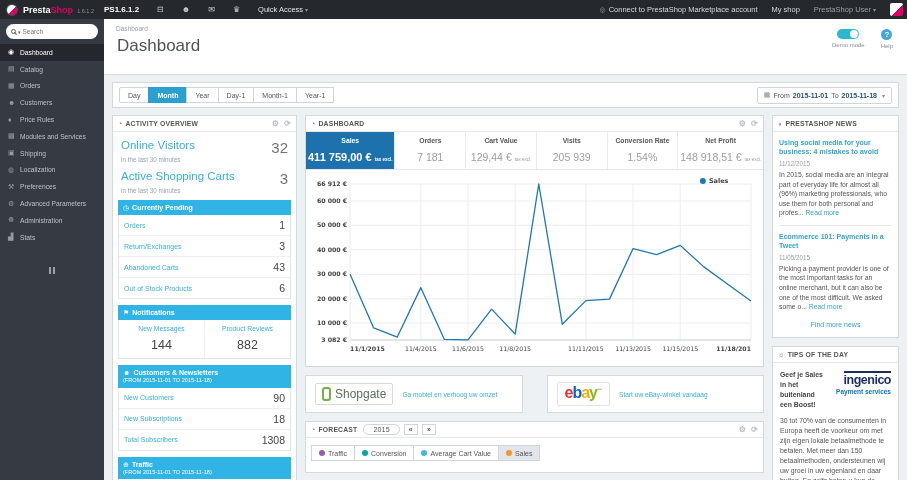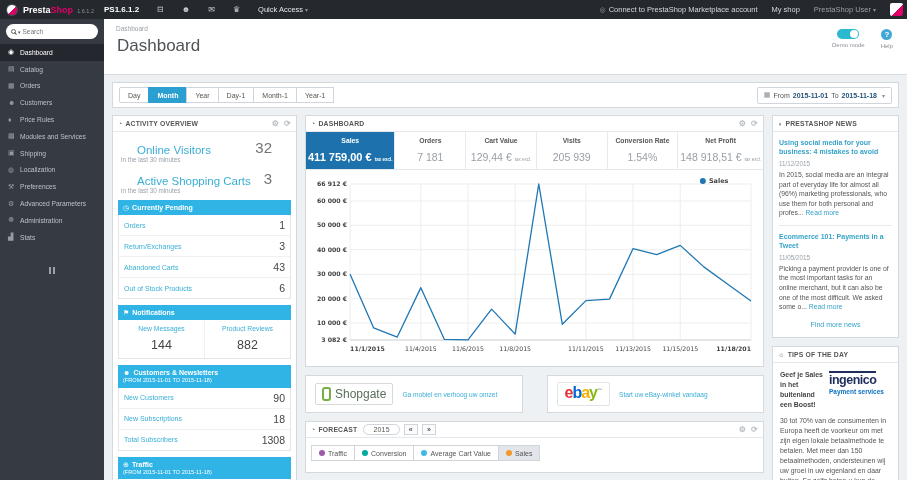--- a/index.html
+++ b/index.html
@@ -61,21 +61,21 @@
   .cols{display:flex;gap:8px;margin-top:7px;height:358px}
   .panel{background:#fff;border:1px solid #d4d9de}
   .phead{height:16px;display:flex;align-items:center;padding:0 5px;border-bottom:1px solid #e4e8ec;
     color:#555;font-size:6.8px;font-weight:bold;letter-spacing:.2px}
   .phead .hico{font-size:7px;margin-right:3px;color:#777}
   .phead .sp{flex:1}
   .phead .aico{color:#b9bfc6;font-size:8px;margin-left:5px;cursor:pointer}
   
   .colL{width:185px;flex:none;display:flex;flex-direction:column}
   .colL .panel{flex:1}
-  .kline{display:flex;align-items:flex-end;padding:7px 24px 0}
+  .kline{display:flex;align-items:flex-start;padding:7px 8px 0}
   .kline a{color:#3aaed6;font-size:11.5px;text-decoration:none;cursor:pointer}
   .kline .knum{margin-left:auto;font-size:15px;color:#737373}
   .ksub{padding:0 8px;font-size:6.3px;color:#9aa2aa}
   .bluebar{background:#30b4e6;color:#fff;font-size:7px;font-weight:bold;padding:3px 5px;margin:6px 5px 0;line-height:1.3}
   .bluebar .bico{margin-right:3px;font-weight:normal}
   .bluebar .bsub{display:block;font-size:5.6px;font-weight:normal}
   .rows{margin:0 5px;border:1px solid #e2e6ea;border-top:0}
   .row{display:flex;align-items:center;padding:4px 5px;border-bottom:1px solid #eef1f3;font-size:7px}
   .row:last-child{border-bottom:0}
   .row a{color:#3aaed6;text-decoration:none;cursor:pointer}
@@ -119,21 +119,21 @@
   .colR{width:127px;flex:none;display:flex;flex-direction:column;gap:8px}
   .news .art{padding:6px 6px 0}
   .news .at{font-size:7px;font-weight:bold;color:#36a3c9;line-height:1.3;cursor:pointer}
   .news .ad8{font-size:6.3px;color:#9aa2aa;margin:4px 0 3px}
   .news .ab{font-size:6.8px;color:#555;line-height:1.4}
   .news .ab a{color:#36a3c9;text-decoration:none}
   .news .div{border-top:1px solid #e8ebee;margin-top:7px}
   .news .fm{text-align:center;padding:9px 0;font-size:7px;color:#36a3c9;cursor:pointer}
   .tips{flex:1}
   .tipbody{padding:7px 7px}
-  .ing{float:right;width:62px;margin-left:4px}
+  .ing{float:right;width:62px;text-align:right;margin-left:4px}
   .ingw{font-size:12.5px;font-weight:bold;color:#1e2d5c;letter-spacing:-.5px;border-top:2px solid #1e2d5c;line-height:1.15;display:inline-block}
   .ings{font-size:6.5px;font-weight:bold;color:#0b72c0;line-height:1.1}
   .tlead{font-size:6.9px;font-weight:bold;color:#444;line-height:1.45}
   .tbody{clear:both;padding-top:6px;font-size:6.9px;color:#555;line-height:1.45}
 </style>
 </head>
 <body>
 
 <div class="wrap">
 

